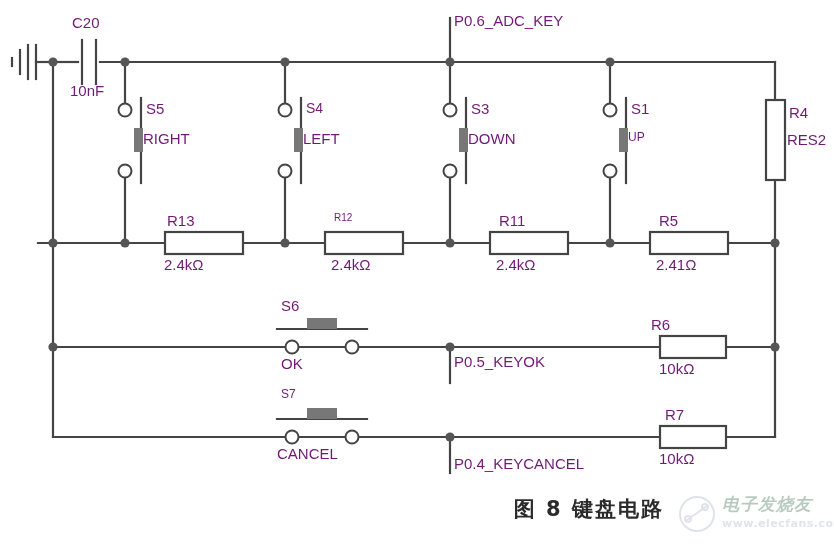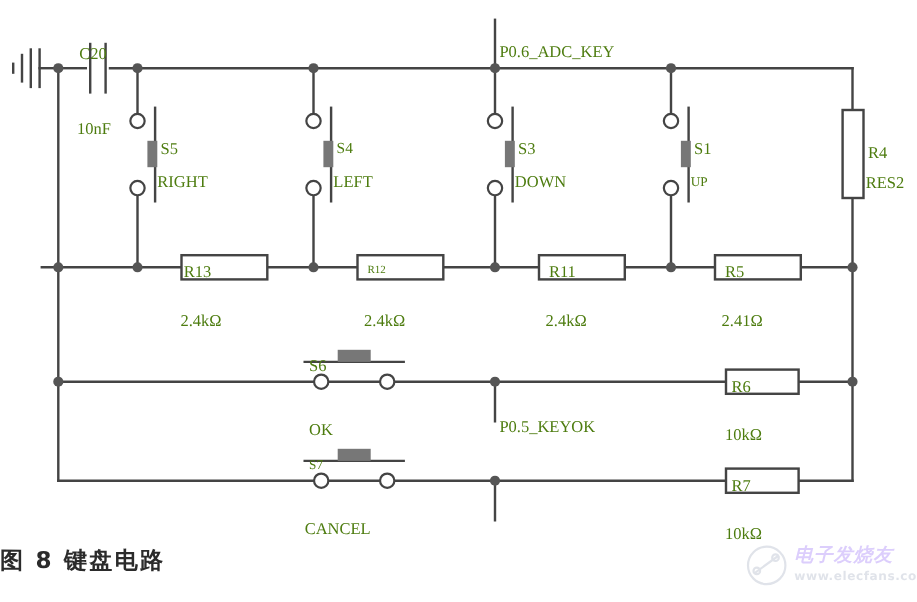--- a/index.html
+++ b/index.html
@@ -20,31 +20,30 @@
   #schematic {
     position: absolute;
     left: 0;
     top: 0;
     width: 834px;
     height: 547px;
   }
   .cap-text {
     position: absolute;
     white-space: nowrap;
-    color: #4d7c0f;
-    font-family: Liberation Serif, serif;
-    margin-top: 28px;
+    color: #701a75;
+    font-family: Liberation Sans, sans-serif;
   }
   
   #figure-caption {
     position: absolute;
     left: 0;
     top: 495px;
     width: 664px;
-    text-align: left;
+    text-align: right;
     font-family: "DejaVu Sans", "Liberation Sans", sans-serif;
     font-size: 21px;
     font-weight: bold;
     letter-spacing: 2px;
     color: #2b2b2b;
   }
   
   #watermark {
     position: absolute;
     right: 6px;
@@ -62,21 +61,21 @@
     height: 38px;
   }
   #watermark .wm-cn {
     position: absolute;
     left: 44px;
     top: 2px;
     font-family: "DejaVu Sans", "Liberation Sans", sans-serif;
     font-size: 17px;
     font-style: italic;
     font-weight: bold;
-    color: #8b5cf6;
+    color: #14532d;
     letter-spacing: 1px;
     white-space: nowrap;
   }
   #watermark .wm-url {
     position: absolute;
     left: 44px;
     top: 26px;
     font-family: "DejaVu Sans", "Liberation Sans", sans-serif;
     font-size: 11px;
     font-weight: bold;
@@ -255,20 +254,21 @@
       <circle cx="775" cy="347" r="4.6"></circle>
 
       <circle cx="450" cy="437" r="4.6"></circle>
     </g>
   </svg>
 
   <div class="cap-text" style="left:454px; top:12px; font-size:15px;">P0.6_ADC_KEY</div>
 
   <div class="cap-text" style="left:454px; top:353px; font-size:15px;">P0.5_KEYOK</div>
 
+  <div class="cap-text" style="left:454px; top:455px; font-size:15px;">P0.4_KEYCANCEL</div>
 
   <div class="cap-text" style="left:72px; top:14px; font-size:15px;">C20</div>
   <div class="cap-text" style="left:70px; top:82px; font-size:15px;">10nF</div>
 
   <div class="cap-text" style="left:146px; top:100px; font-size:15px;">S5</div>
   <div class="cap-text" style="left:143px; top:130px; font-size:15px;">RIGHT</div>
 
   <div class="cap-text" style="left:306px; top:100px; font-size:14px;">S4</div>
   <div class="cap-text" style="left:303px; top:130px; font-size:15px;">LEFT</div>
 
@@ -292,21 +292,21 @@
 
   <div class="cap-text" style="left:659px; top:212px; font-size:15px;">R5</div>
   <div class="cap-text" style="left:656px; top:256px; font-size:15px;">2.41Ω</div>
 
   <div class="cap-text" style="left:281px; top:297px; font-size:15px;">S6</div>
   <div class="cap-text" style="left:281px; top:355px; font-size:15px;">OK</div>
 
   <div class="cap-text" style="left:281px; top:387px; font-size:12px;">S7</div>
   <div class="cap-text" style="left:277px; top:445px; font-size:15px;">CANCEL</div>
 
-  <div class="cap-text" style="left:665px; top:316px; font-size:15px;text-align:center;">R6</div>
+  <div class="cap-text" style="left:651px; top:316px; font-size:15px;text-align:center;">R6</div>
   <div class="cap-text" style="left:659px; top:360px; font-size:15px;">10kΩ</div>
 
   <div class="cap-text" style="left:665px; top:406px; font-size:15px;">R7</div>
   <div class="cap-text" style="left:659px; top:450px; font-size:15px;">10kΩ</div>
 
   <div id="figure-caption">图 8  键盘电路</div>
 
   <div id="watermark">
     <svg class="wm-logo" viewBox="0 0 40 38">
       <circle cx="19" cy="19" r="17" fill="none" stroke="#9aa4b8" stroke-width="2"></circle>

